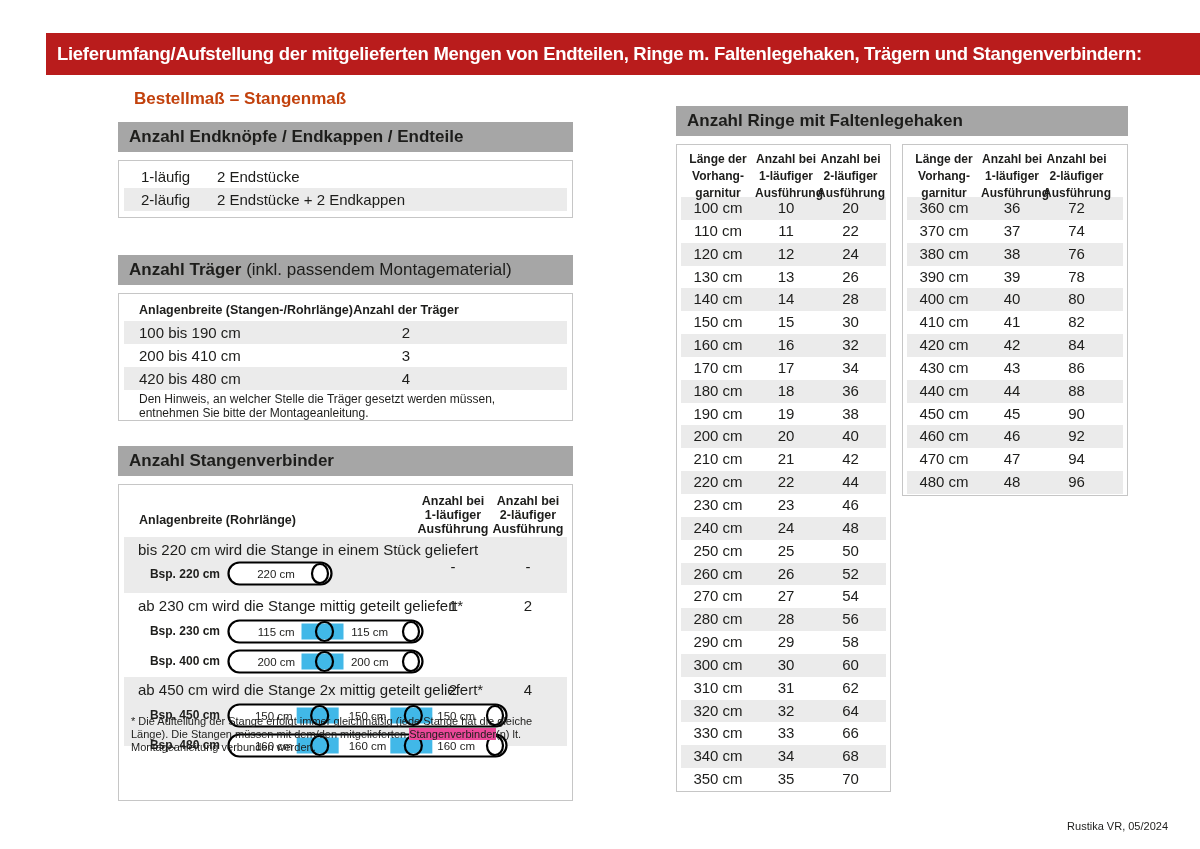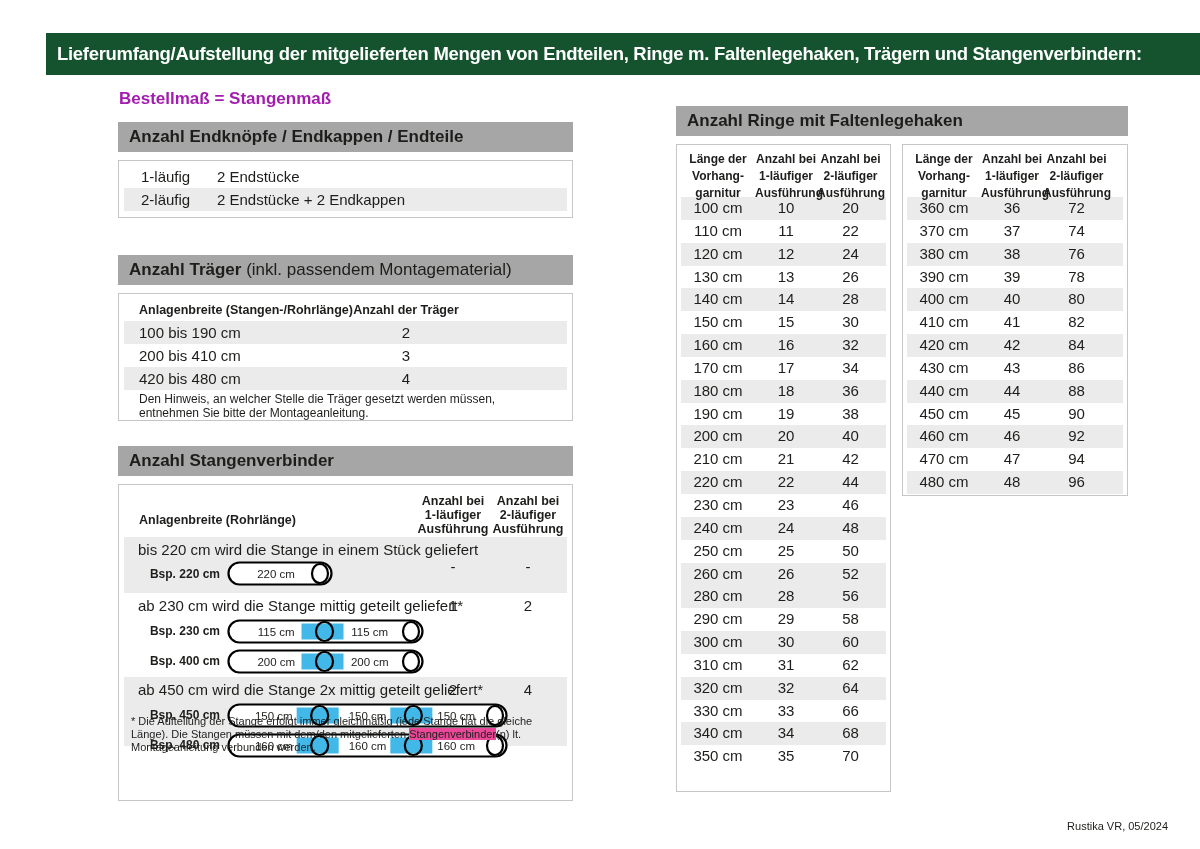--- a/index.html
+++ b/index.html
@@ -2,24 +2,24 @@
 <html><head>
 <meta charset="utf-8">
 <style>
   html,body{margin:0;padding:0;}
   body{
     width:1200px;height:849px;position:relative;background:#fff;
     font-family:"Liberation Sans",sans-serif;color:#1d1d1b;overflow:hidden;
   }
   .titlebar{
     position:absolute;left:46px;top:33px;width:1154px;height:42px;box-sizing:border-box;
-    background:#14532d;color:#fff;font-weight:bold;font-size:18.5px;line-height:42px;
+    background:#b91c1c;color:#fff;font-weight:bold;font-size:18.5px;line-height:42px;
     padding-left:11px;letter-spacing:-0.3px;white-space:nowrap;
   }
-  .subtitle{position:absolute;left:119px;top:89px;font-size:17px;font-weight:bold;color:#a21caf;}
+  .subtitle{position:absolute;left:134px;top:89px;font-size:17px;font-weight:bold;color:#c2410c;}
   .sechdr{
     position:absolute;height:30px;background:#a6a6a6;color:#1d1d1b;font-size:17px;
     line-height:30px;padding-left:11px;box-sizing:border-box;white-space:nowrap;
   }
   .sechdr b{font-weight:bold;}
   #hdr-endteile{left:118px;top:122px;width:455px;}
   #hdr-traeger{left:118px;top:255px;width:455px;}
   #hdr-verbinder{left:118px;top:446px;width:455px;}
   #hdr-ringe{left:676px;top:106px;width:452px;}
   .box{position:absolute;background:#fff;border:1.5px solid #c6c6c6;box-sizing:border-box;}
@@ -291,20 +291,25 @@
       <div class="ring-row">
         <div class="ring-cell">250 cm</div>
         <div class="ring-cell">25</div>
         <div class="ring-cell">50</div>
       </div>
       <div class="ring-row stripe">
         <div class="ring-cell">260 cm</div>
         <div class="ring-cell">26</div>
         <div class="ring-cell">52</div>
       </div>
+      <div class="ring-row">
+        <div class="ring-cell">270 cm</div>
+        <div class="ring-cell">27</div>
+        <div class="ring-cell">54</div>
+      </div>
       <div class="ring-row stripe">
         <div class="ring-cell">280 cm</div>
         <div class="ring-cell">28</div>
         <div class="ring-cell">56</div>
       </div>
       <div class="ring-row">
         <div class="ring-cell">290 cm</div>
         <div class="ring-cell">29</div>
         <div class="ring-cell">58</div>
       </div>

